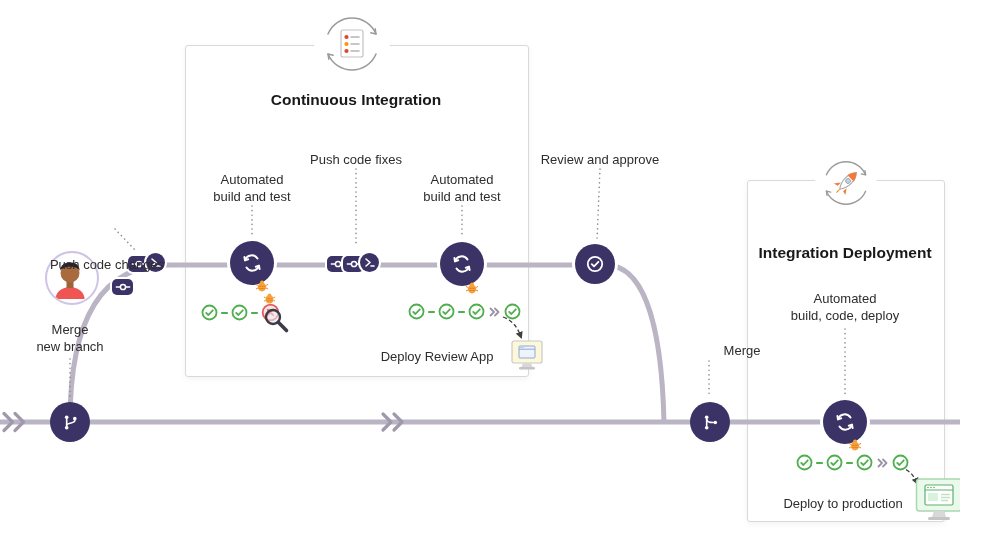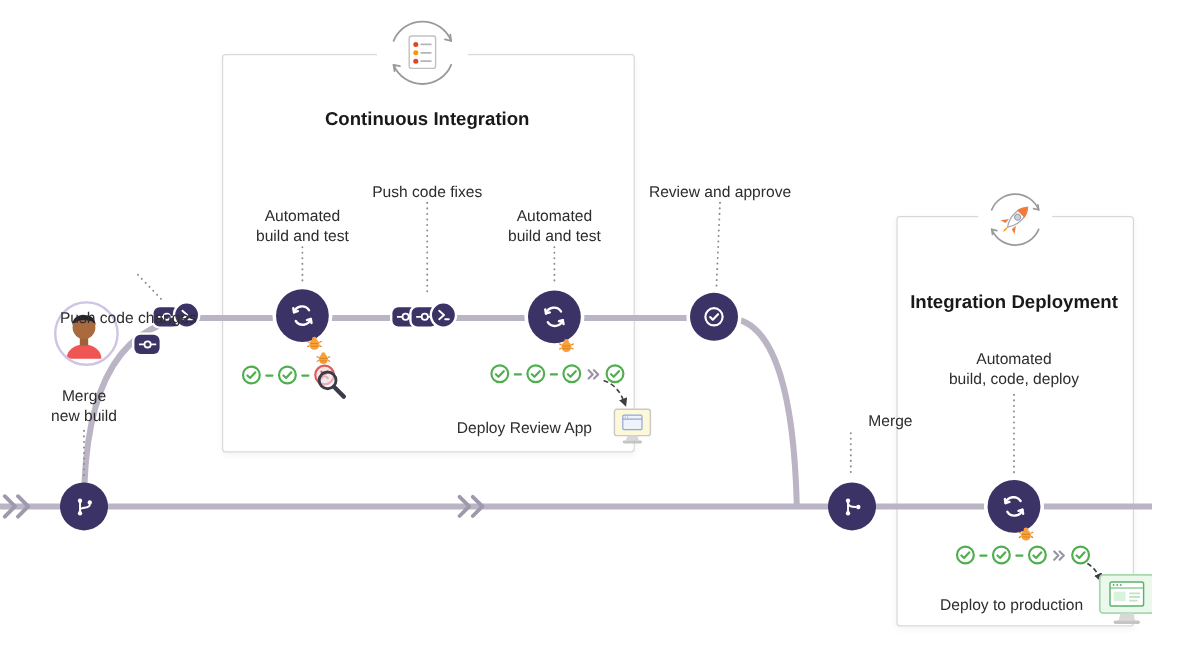--- a/index.html
+++ b/index.html
@@ -377,21 +377,21 @@
       <path d="M26 16.5 H35 M26 19.5 H35 M26 22.5 H33" stroke="#bfe4c4" stroke-width="1.5"></path>
       <path d="M19 33 L29 33 L31 39 L17 39 Z" fill="#d8d8d8"></path>
       <rect x="13" y="39" width="22" height="3" rx="1.5" fill="#c4c4c4"></rect>
     </svg>
   </div>
 
   <div class="label" style="left:107px;top:220px;margin-top:36px;">
     <span>Push code changes</span></div>
   <div class="label" style="left:70px;top:321px;">
     <div>Merge</div>
-    <div>new build</div>
+    <div>new branch</div>
     </div>
   <div class="label" style="left:252px;top:171px;">
     <div>Automated</div>
     <div>build and test</div>
     </div>
   <div class="label" style="left:356px;top:151px;">
     <span>Push code fixes</span></div>
   <div class="label" style="left:462px;top:171px;">
     <div>Automated</div>
     <div>build and test</div>

